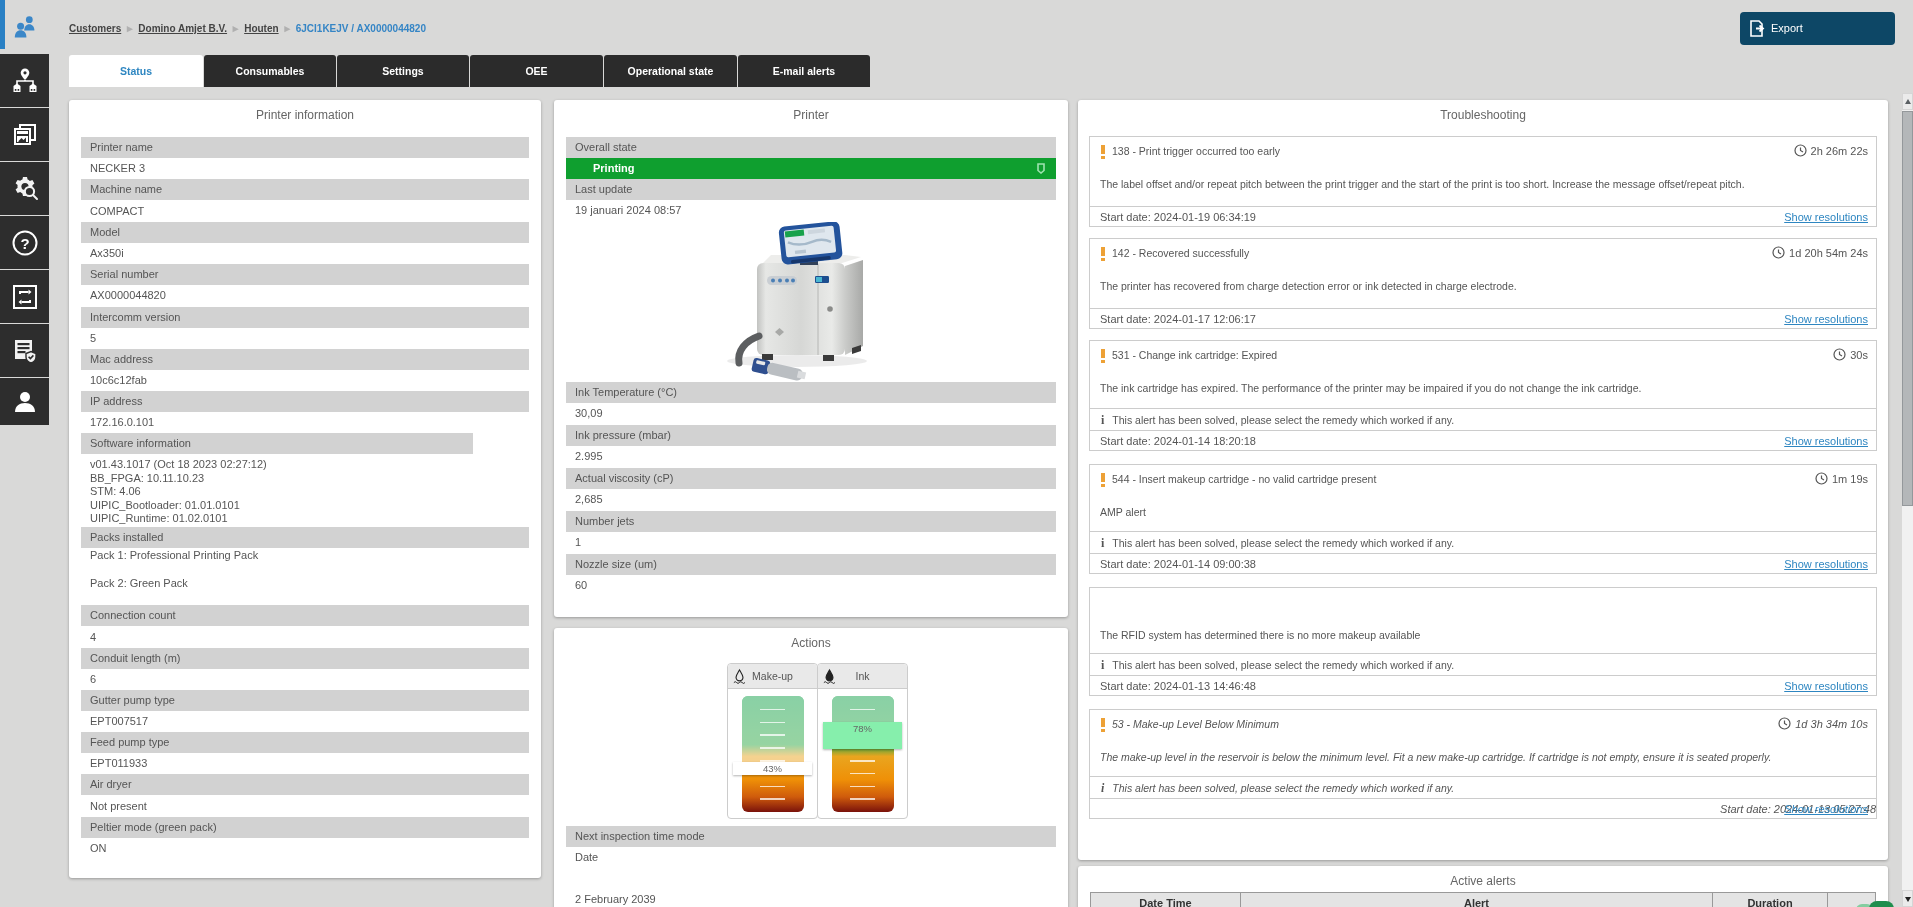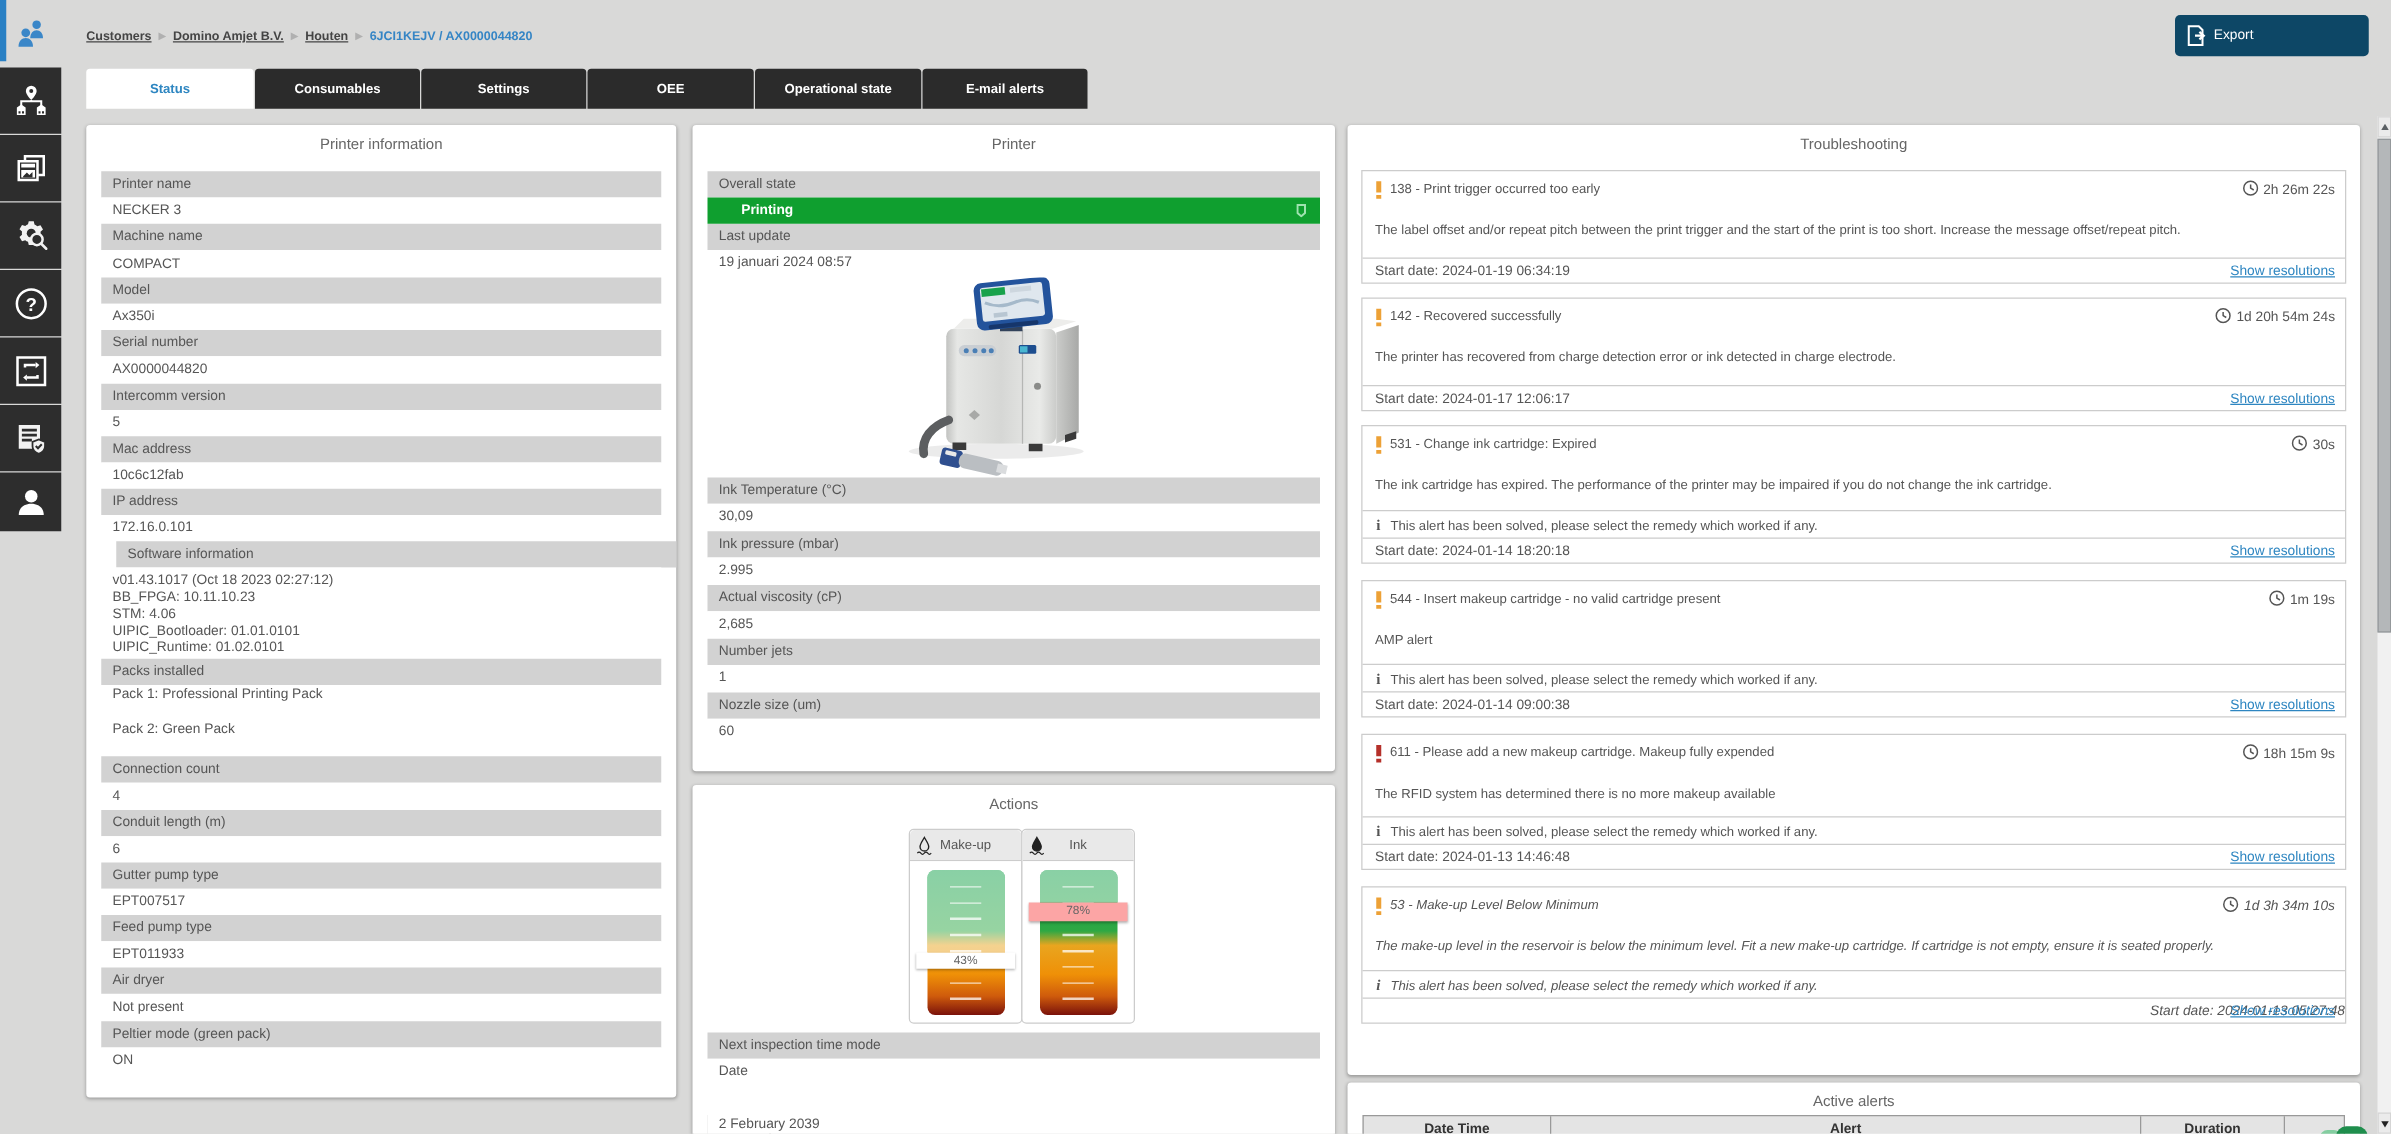--- a/index.html
+++ b/index.html
@@ -155,21 +155,21 @@
       <div class="row" style="left: 81px; top: 222px; width: 448px;">Model</div>
       <div class="row rowv" style="left: 81px; top: 243px; width: 448px;">Ax350i</div>
       <div class="row" style="left: 81px; top: 264px; width: 448px;">Serial number</div>
       <div class="row rowv" style="left: 81px; top: 285px; width: 448px;">AX0000044820</div>
       <div class="row" style="left: 81px; top: 307px; width: 448px;">Intercomm version</div>
       <div class="row rowv" style="left: 81px; top: 328px; width: 448px;">5</div>
       <div class="row" style="left: 81px; top: 349px; width: 448px;">Mac address</div>
       <div class="row rowv" style="left: 81px; top: 370px; width: 448px;">10c6c12fab</div>
       <div class="row" style="left: 81px; top: 391px; width: 448px;">IP address</div>
       <div class="row rowv" style="left: 81px; top: 412px; width: 448px;">172.16.0.101</div>
-      <div class="row" style="left: 93px; top: 433px; width: 448px;">Software information</div>
+      <div class="row" style="left: 81px; top: 433px; width: 392px;">Software information</div>
       <div class="row rowv" style="left: 81px; top: 454px; width: 448px; height: 74px; line-height: 13.5px; padding-top: 4px; white-space: normal;">v01.43.1017 (Oct 18 2023 02:27:12)<br>BB_FPGA: 10.11.10.23<br>STM: 4.06<br>UIPIC_Bootloader: 01.01.0101<br>UIPIC_Runtime: 01.02.0101</div>
       <div class="row" style="left: 81px; top: 527px; width: 448px;">Packs installed</div>
       <div class="row rowv" style="left: 81px; top: 548px; width: 448px; height: 57px; line-height: 14px; padding-top: 0px; white-space: normal;">Pack 1: Professional Printing Pack<br><br>Pack 2: Green Pack<br><br></div>
       <div class="row" style="left: 81px; top: 605px; width: 448px;">Connection count</div>
       <div class="row rowv" style="left: 81px; top: 627px; width: 448px;">4</div>
       <div class="row" style="left: 81px; top: 648px; width: 448px;">Conduit length (m)</div>
       <div class="row rowv" style="left: 81px; top: 669px; width: 448px;">6</div>
       <div class="row" style="left: 81px; top: 690px; width: 448px;">Gutter pump type</div>
       <div class="row rowv" style="left: 81px; top: 711px; width: 448px;">EPT007517</div>
       <div class="row" style="left: 81px; top: 732px; width: 448px;">Feed pump type</div>
@@ -302,21 +302,21 @@
           <div style="position:absolute;left:18px;width:25px;height:1.5px;background:rgba(255,255,255,.75);top:12.8px;"></div>
           <div style="position:absolute;left:18px;width:25px;height:1.5px;background:rgba(255,255,255,.75);top:25.6px;"></div>
           <div style="position:absolute;left:18px;width:25px;height:1.5px;background:rgba(255,255,255,.75);top:38.400000000000006px;"></div>
           <div style="position:absolute;left:18px;width:25px;height:1.5px;background:rgba(255,255,255,.75);top:51.2px;"></div>
           <div style="position:absolute;left:18px;width:25px;height:1.5px;background:rgba(255,255,255,.75);top:64px;"></div>
           <div style="position:absolute;left:18px;width:25px;height:1.5px;background:rgba(255,255,255,.75);top:76.80000000000001px;"></div>
           <div style="position:absolute;left:18px;width:25px;height:1.5px;background:rgba(255,255,255,.75);top:89.60000000000001px;"></div>
           <div style="position:absolute;left:18px;width:25px;height:1.5px;background:rgba(255,255,255,.75);top:102.4px;"></div>
           <div style="position:absolute;left:0;top:0;width:62px;height:25.519999999999996px;background:rgba(255,255,255,.5);"></div>
         </div>
-        <div style="position:absolute;left:5px;right:5px;top:57.519999999999996px;height:15px;background:#fca5a5;box-shadow:0 1px 2px rgba(0,0,0,.3);text-align:center;line-height:13px;font-size:9.5px;color:#666;">78%</div>
+        <div style="position:absolute;left:5px;right:5px;top:57.519999999999996px;height:27px;background:#86efac;box-shadow:0 1px 2px rgba(0,0,0,.3);text-align:center;line-height:13px;font-size:9.5px;color:#666;">78%</div>
       </div>
     </div>
   <div class="row" style="left:566px;top:826px;width:490px;">Next inspection time mode</div>
   <div class="row rowv" style="left:566px;top:847px;width:490px;">Date</div>
   <div class="row" style="left:566px;top:868px;width:490px;margin-top:24px;">Next inspection date</div>
   <div class="row rowv" style="left:566px;top:889px;width:490px;">2 February 2039</div>
 
   <div class="card" id="tscard" style="left:1078px;top:100px;width:810px;height:760px;">
     <div class="ctitle" style="top:8px;">Troubleshooting</div>
   <div class="alertbox" style="top: 36px; height: 91px;">
@@ -375,31 +375,20 @@
           <span class="dur"><svg class="clock" width="13" height="13" viewBox="0 0 13 13">
               <circle cx="6.5" cy="6.5" r="5.5" fill="none" stroke="#555" stroke-width="1.2"></circle>
               <path d="M6.5 3.5 V6.5 L9 8" stroke="#555" stroke-width="1.2" fill="none"></path>
             </svg>1m 19s</span>
         </div>
         <div class="adesc" style="top:41px;">AMP alert</div>
         <div class="airow" style="top:66px;"><span class="i">i</span>This alert has been solved, please select the remedy which worked if any.</div>
         <div class="astart" style="top:88px;">Start date: 2024-01-14 09:00:38<a>Show resolutions</a></div>
       </div>
       <div class="alertbox" style="top: 487px; height: 109px;">
-        <div class="atitle">
-          <span class="bang red">
-            <i></i>
-            <b></b>
-          </span>
-          <span class="txt">611 - Please add a new makeup cartridge. Makeup fully expended</span>
-          <span class="dur"><svg class="clock" width="13" height="13" viewBox="0 0 13 13">
-              <circle cx="6.5" cy="6.5" r="5.5" fill="none" stroke="#555" stroke-width="1.2"></circle>
-              <path d="M6.5 3.5 V6.5 L9 8" stroke="#555" stroke-width="1.2" fill="none"></path>
-            </svg>18h 15m 9s</span>
-        </div>
         <div class="adesc" style="top:41px;">The RFID system has determined there is no more makeup available</div>
         <div class="airow" style="top:65px;"><span class="i">i</span>This alert has been solved, please select the remedy which worked if any.</div>
         <div class="astart" style="top:87px;">Start date: 2024-01-13 14:46:48<a>Show resolutions</a></div>
       </div>
       <div class="alertbox" style="top: 609px; height: 110px; font-style: italic;">
         <div class="atitle">
           <span class="bang">
             <i></i>
             <b></b>
           </span>

